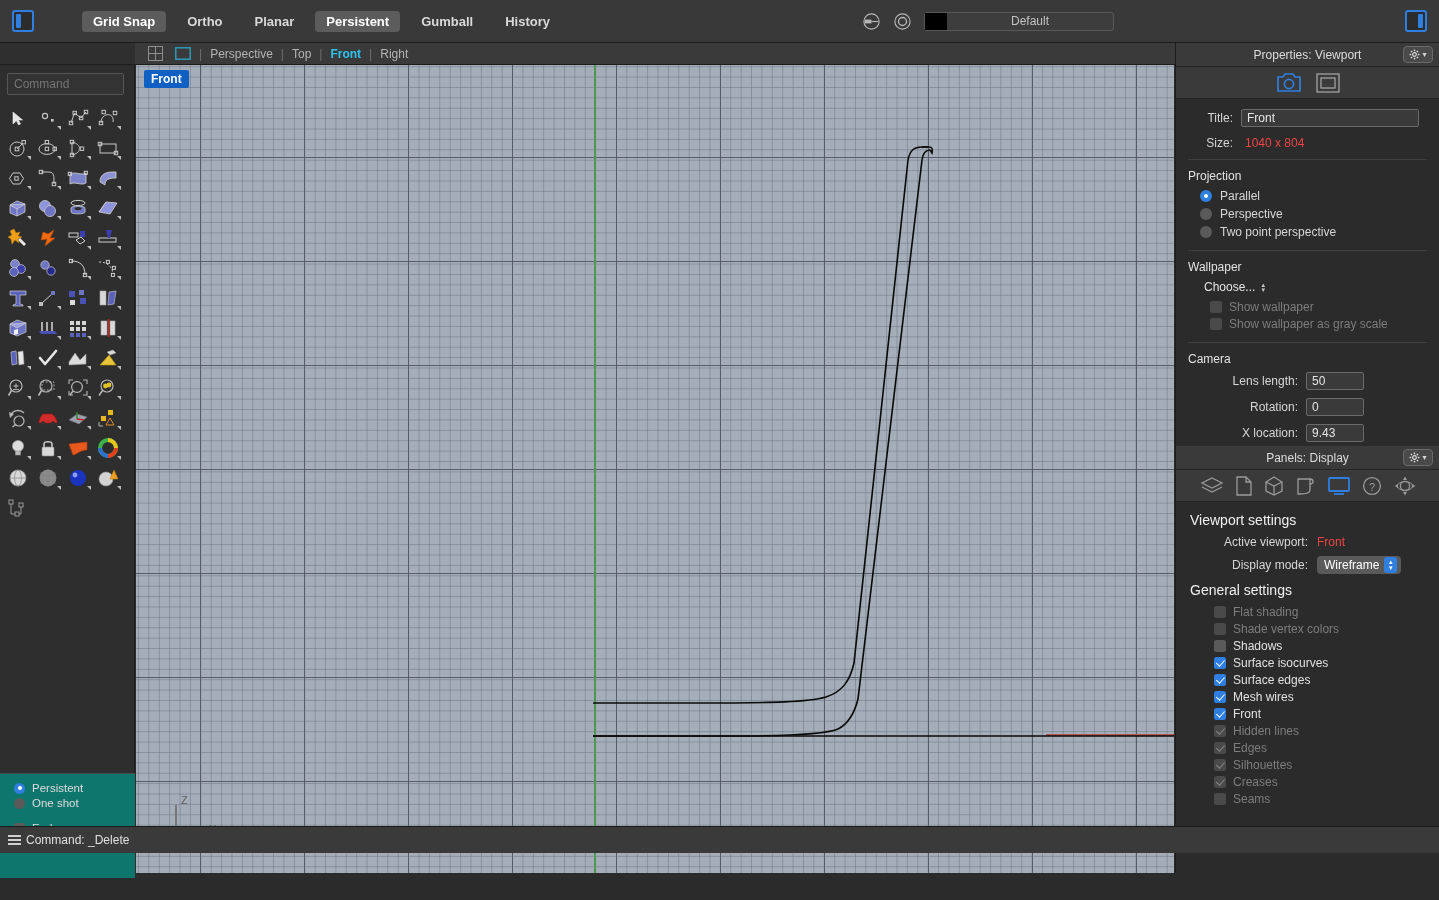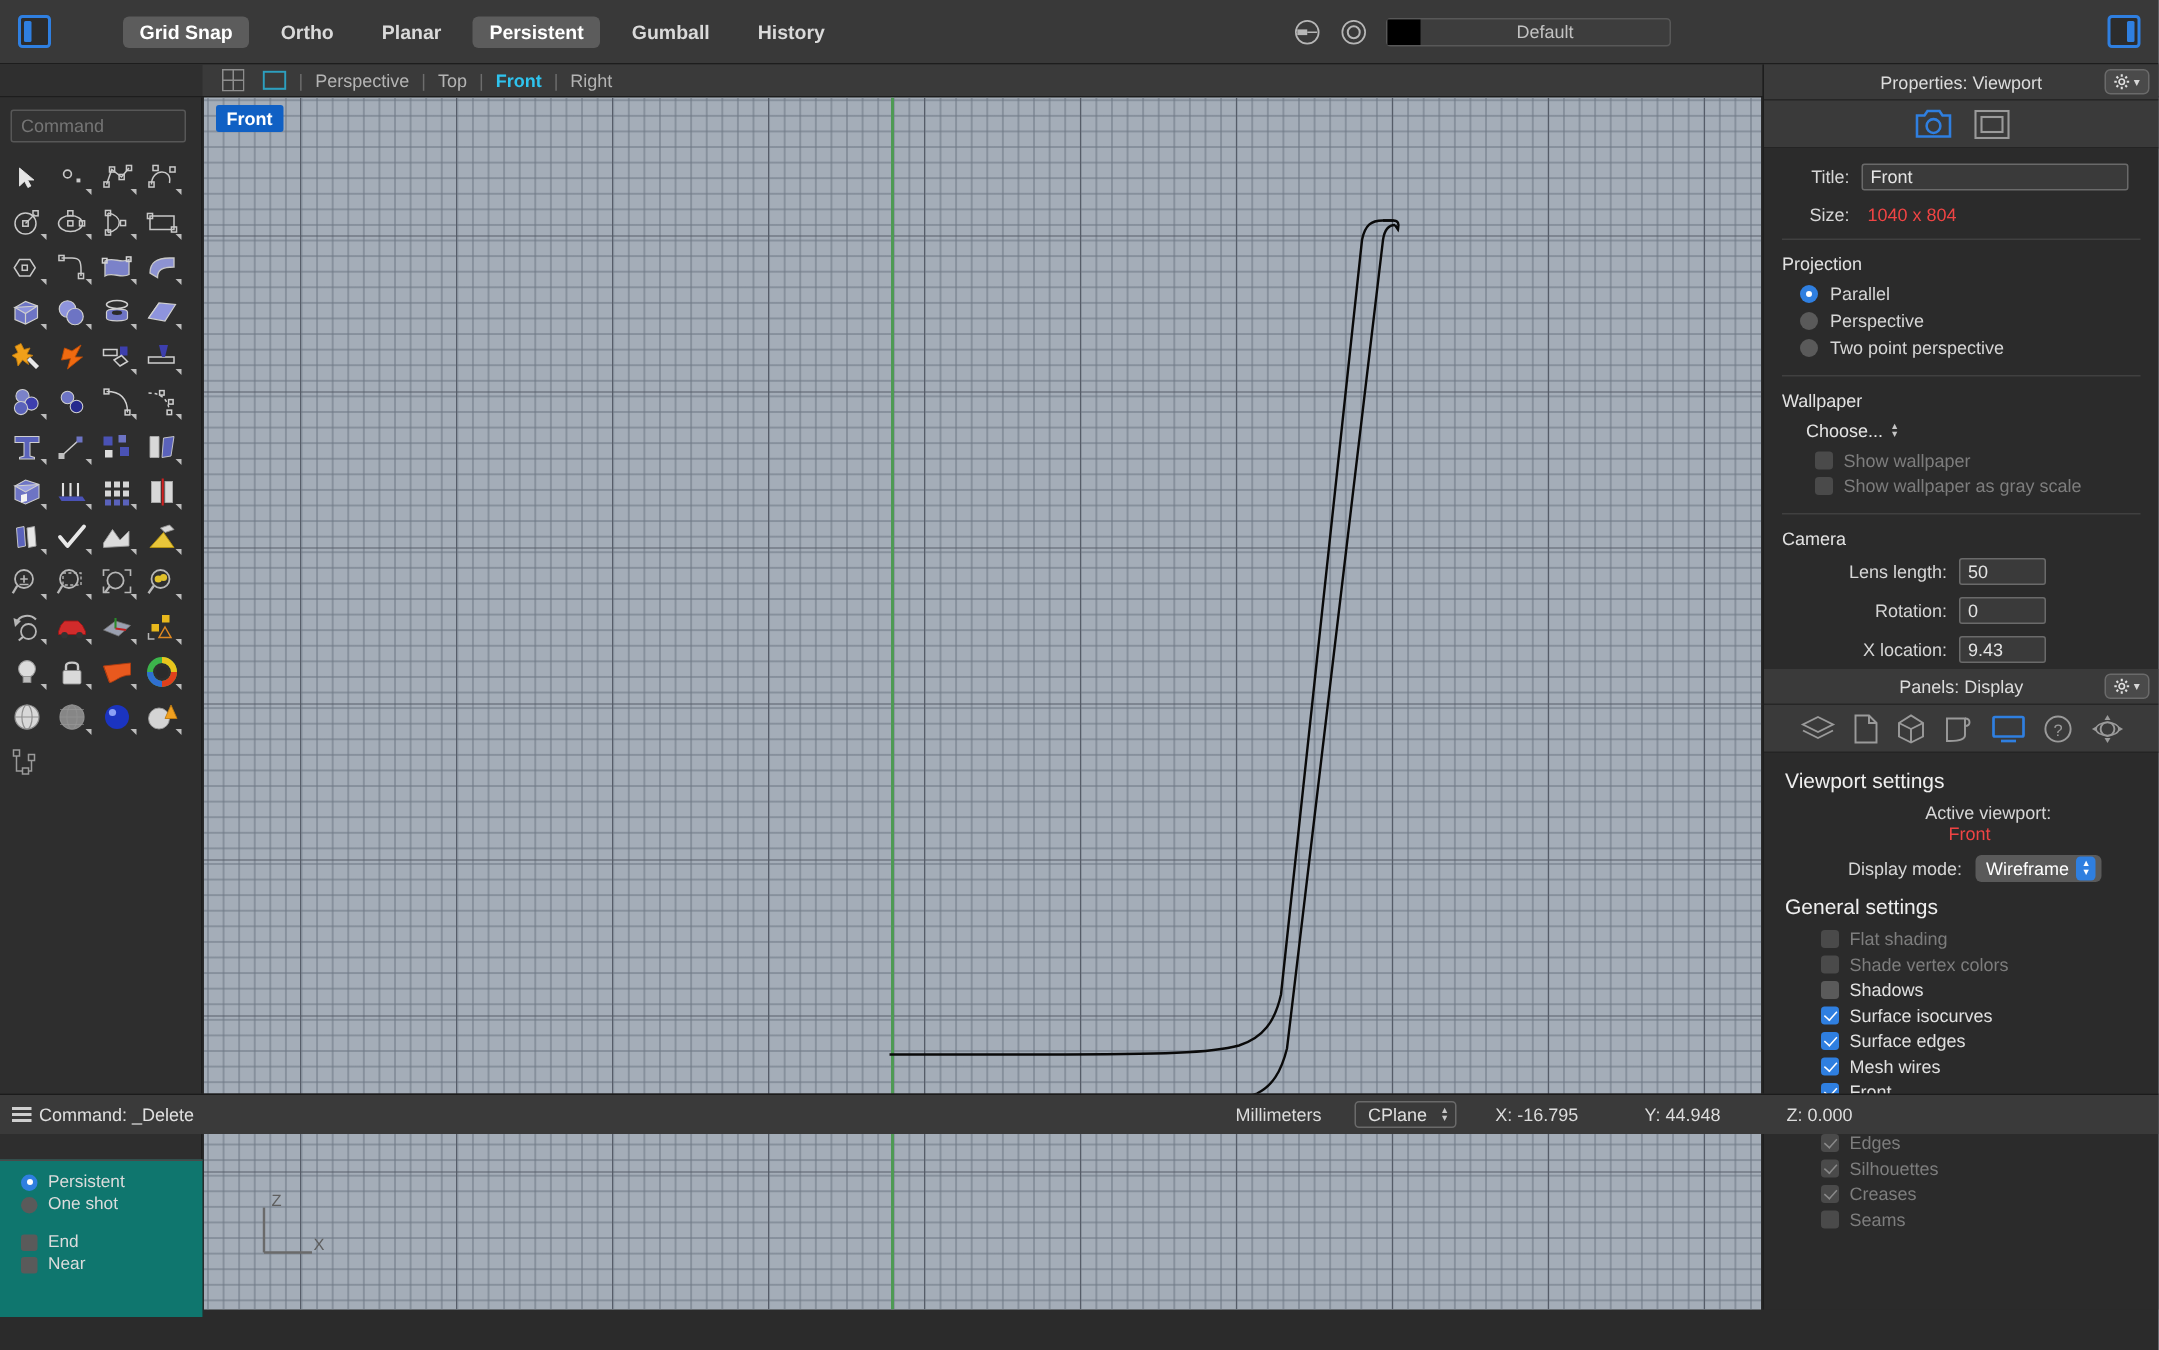--- a/index.html
+++ b/index.html
@@ -2,21 +2,21 @@
 <html><head>
 <meta charset="utf-8">
 <style>
   * { margin:0; padding:0; box-sizing:border-box; }
   html,body { width:1439px; height:900px; overflow:hidden; }
   body {
     font-family:"Liberation Sans", sans-serif;
     background:#2b2b2b; color:#d6d6d6;
     font-size:12px; -webkit-font-smoothing:antialiased;
   }
-  #app { position:relative; width:1439px; height:756px;text-decoration:underline; }
+  #app { position:relative; width:1439px; height:853px;text-decoration:underline; }
 
   
   .topbar {
     position:absolute; left:0; top:0; width:1439px; height:43px;
     background:#393939; border-bottom:1px solid #1d1d1d;
     display:flex; align-items:center;
   }
   .panel-toggle-left {
     width:22px; height:22px; margin-left:12px;
     border:2px solid #2f7fe0; border-radius:3px;
@@ -963,21 +963,21 @@
         <ellipse cx="11" cy="10" rx="7.6" ry="4.4" fill="none" stroke="#9a9a9a" stroke-width="1"></ellipse>
         <polygon points="11,0.6 13,4 9,4" fill="#9a9a9a"></polygon>
         <polygon points="11,19.4 13,16 9,16" fill="#9a9a9a"></polygon>
         <polygon points="0.6,10 4,8 4,12" fill="#9a9a9a"></polygon>
         <polygon points="21.4,10 18,8 18,12" fill="#9a9a9a"></polygon>
       </svg>
     </div>
 
     <div style="padding:10px 12px 0 14px;">
       <div style="font-size:14px;color:#efefef;margin-bottom:7px;">Viewport settings</div>
-      <div class="row" style="margin-bottom:7px;flex-direction:column;">
+      <div class="row" style="margin-bottom:7px;">
         <span class="lbl lbl-r" style="width:118px;">Active viewport:</span>
         <span class="static-val" style="margin-left:9px;">Front</span>
       </div>
       <div class="row" style="margin-bottom:8px;">
         <span class="lbl lbl-r" style="width:118px;">Display mode:</span>
         <span class="mode-pop" style="margin-left:9px;">
           <span>Wireframe</span>
           <span class="blue-stepper">
               <span>▴</span>
               <span>▾</span>
@@ -1037,29 +1037,15 @@
     </div>
   </div>
 
   <div class="statusbar">
     <div class="sb-burger">
         <i></i>
         <i></i>
         <i></i>
       </div>
     <span class="sb-cmd">Command: _Delete</span>
-    <div class="sb-right">
-      <span class="sb-unit">Millimeters</span>
-      <span class="sb-cplane">
-        <span>CPlane</span>
-        <span class="pop-arrows">
-            <span>▴</span>
-            <span>▾</span>
-          </span>
-      </span>
-      <span class="sb-coord">X: -16.795</span>
-      <span class="sb-coord">Y: 44.948</span>
-      <span class="sb-coord">Z: 0.000</span>
-      <span class="sb-tail"></span>
-    </div>
   </div>
 
 </div>
 
 </body></html>

